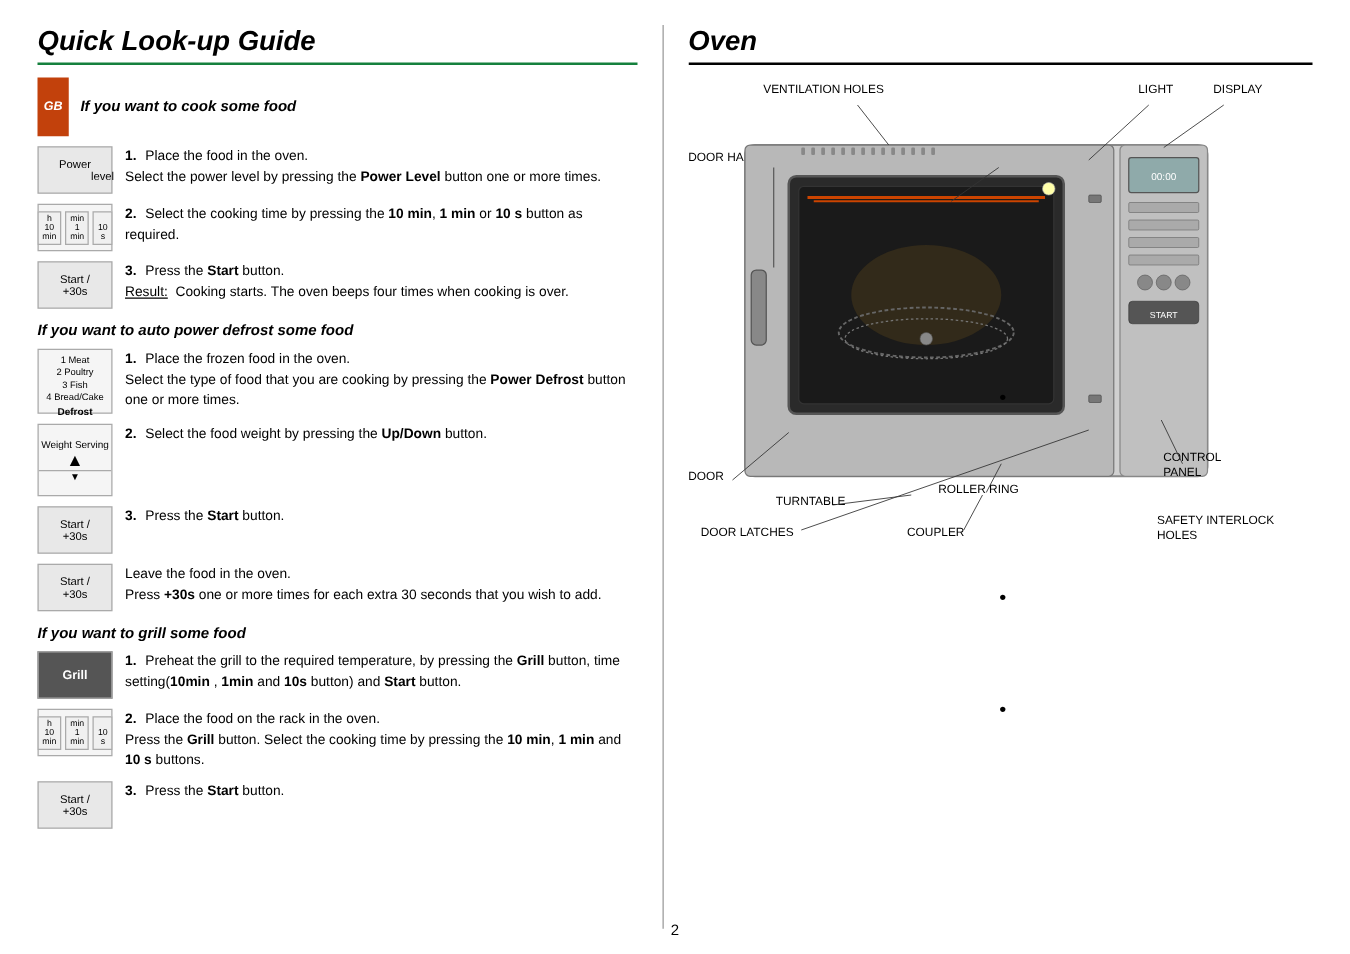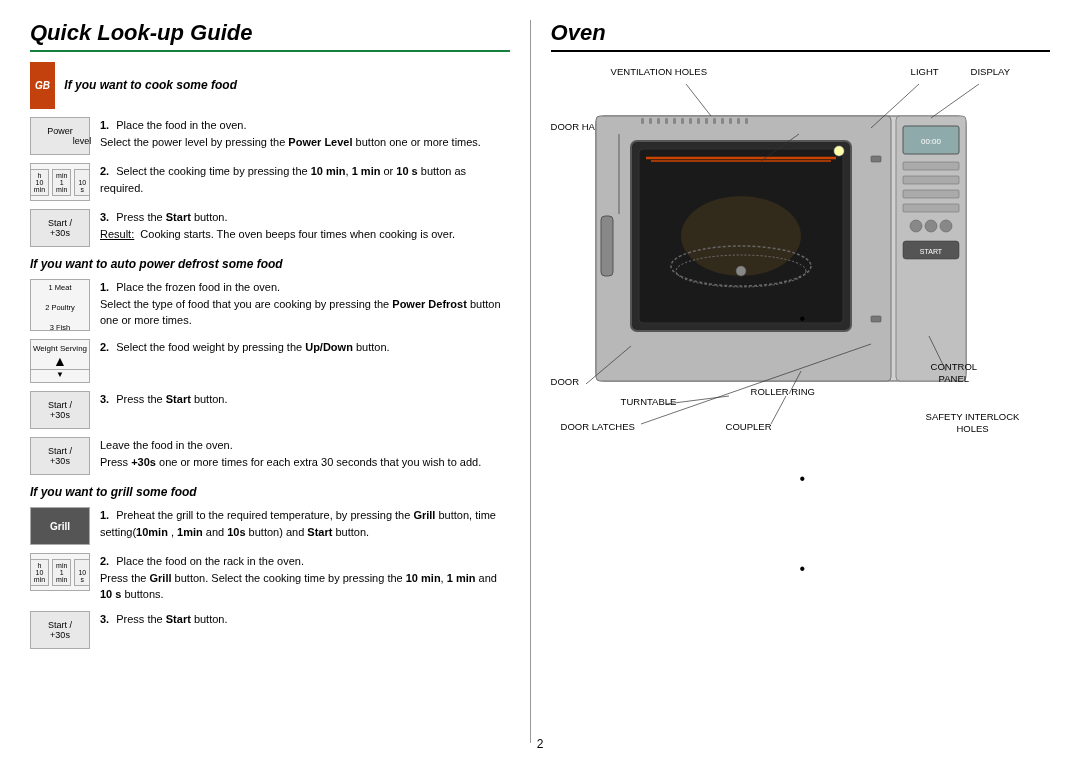--- a/index.html
+++ b/index.html
@@ -151,21 +151,20 @@
       font-weight: bold;
       border-bottom: 2px solid #000;
       padding-bottom: 4px;
       margin-bottom: 14px;
     }
 
     .oven-diagram-area {
       position: relative;
       width: 490px;
       height: 560px;
-      text-align: center;
     }
 
     
     .oven-svg {
       position: absolute;
       top: 40px;
       left: 40px;
       width: 380px;
       height: 300px;
     }
@@ -241,36 +240,36 @@
           Press the <span class="bold">Start</span> button.<br>
           <span class="underline">Result:</span>&nbsp;&nbsp;Cooking starts. The oven beeps four times when cooking is over.
         </div>
       </div>
     </div>
 
     <div>
       <div class="section-title">If you want to auto power defrost some food</div>
 
       <div class="instruction-block">
-        <div class="button-img defrost-panel" style="height:52px;font-size:7.5px;text-align:left;padding:3px;justify-content:flex-start;gap:11px;">
+        <div class="button-img defrost-panel" style="height:52px;font-size:7.5px;text-align:left;padding:3px;justify-content:flex-start;gap:1px;">
           <div>1 Meat</div>
           <div>2 Poultry</div>
           <div>3 Fish</div>
           <div>4 Bread/Cake</div>
           <div style="font-size:8px;font-weight:bold;margin-top:2px;">Defrost</div>
         </div>
         <div class="step-text">
           <span class="step-number">1.</span>
           Place the frozen food in the oven.<br>
           Select the type of food that you are cooking by pressing the <span class="bold">Power Defrost</span> button one or more times.
         </div>
       </div>
 
       <div class="instruction-block">
-        <div class="button-img weight" style="height:44px;justify-content:center;">
+        <div class="button-img weight" style="height:58px;justify-content:center;">
           <div style="font-size:8px;">Weight Serving</div>
           <div style="font-size:14px;">▲</div>
           <div style="font-size:8px;border-top:1px solid #aaa;width:100%;text-align:center;">▼</div>
         </div>
         <div class="step-text">
           <span class="step-number">2.</span>
           Select the food weight by pressing the <span class="bold">Up/Down</span> button.
         </div>
       </div>
 

